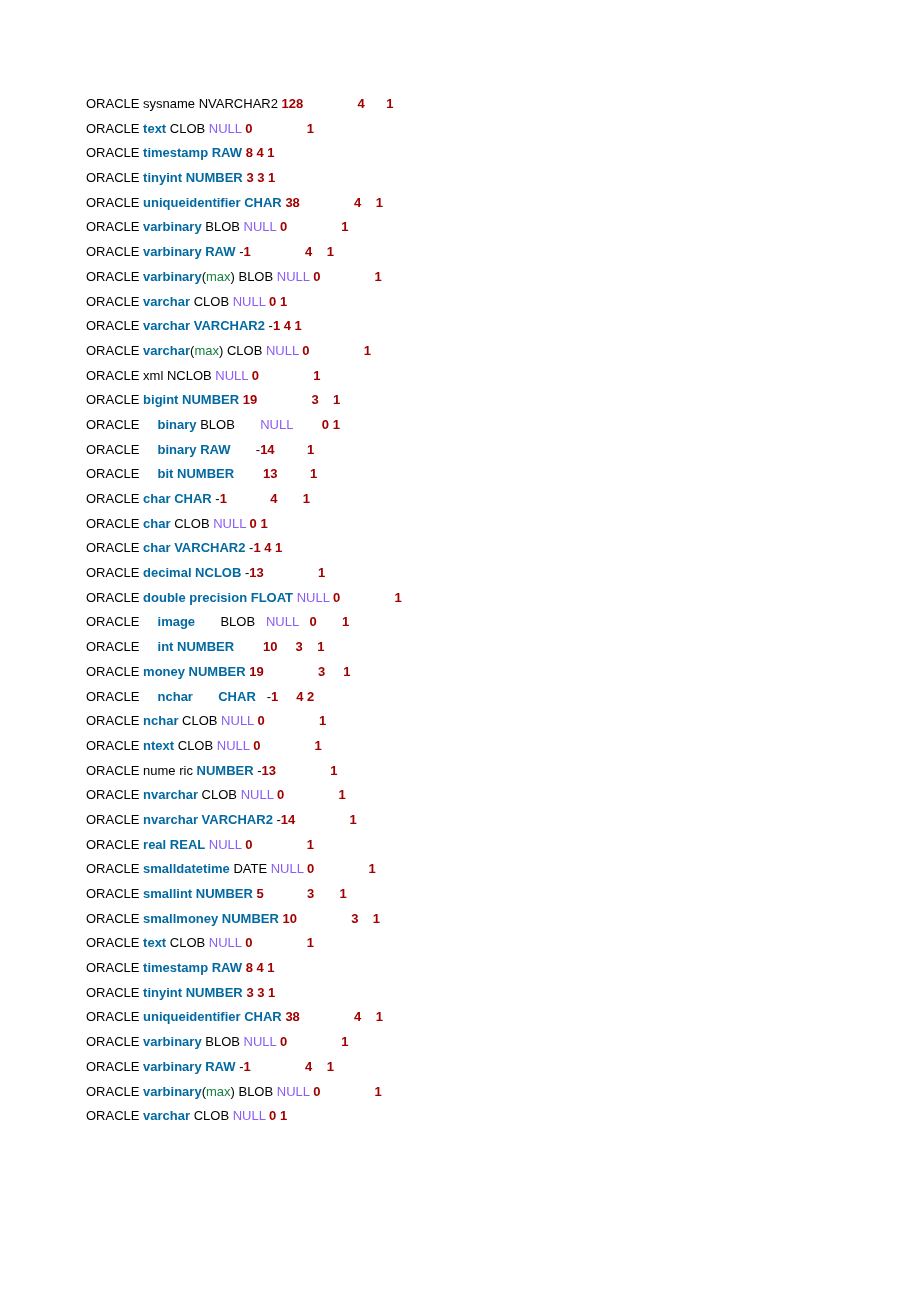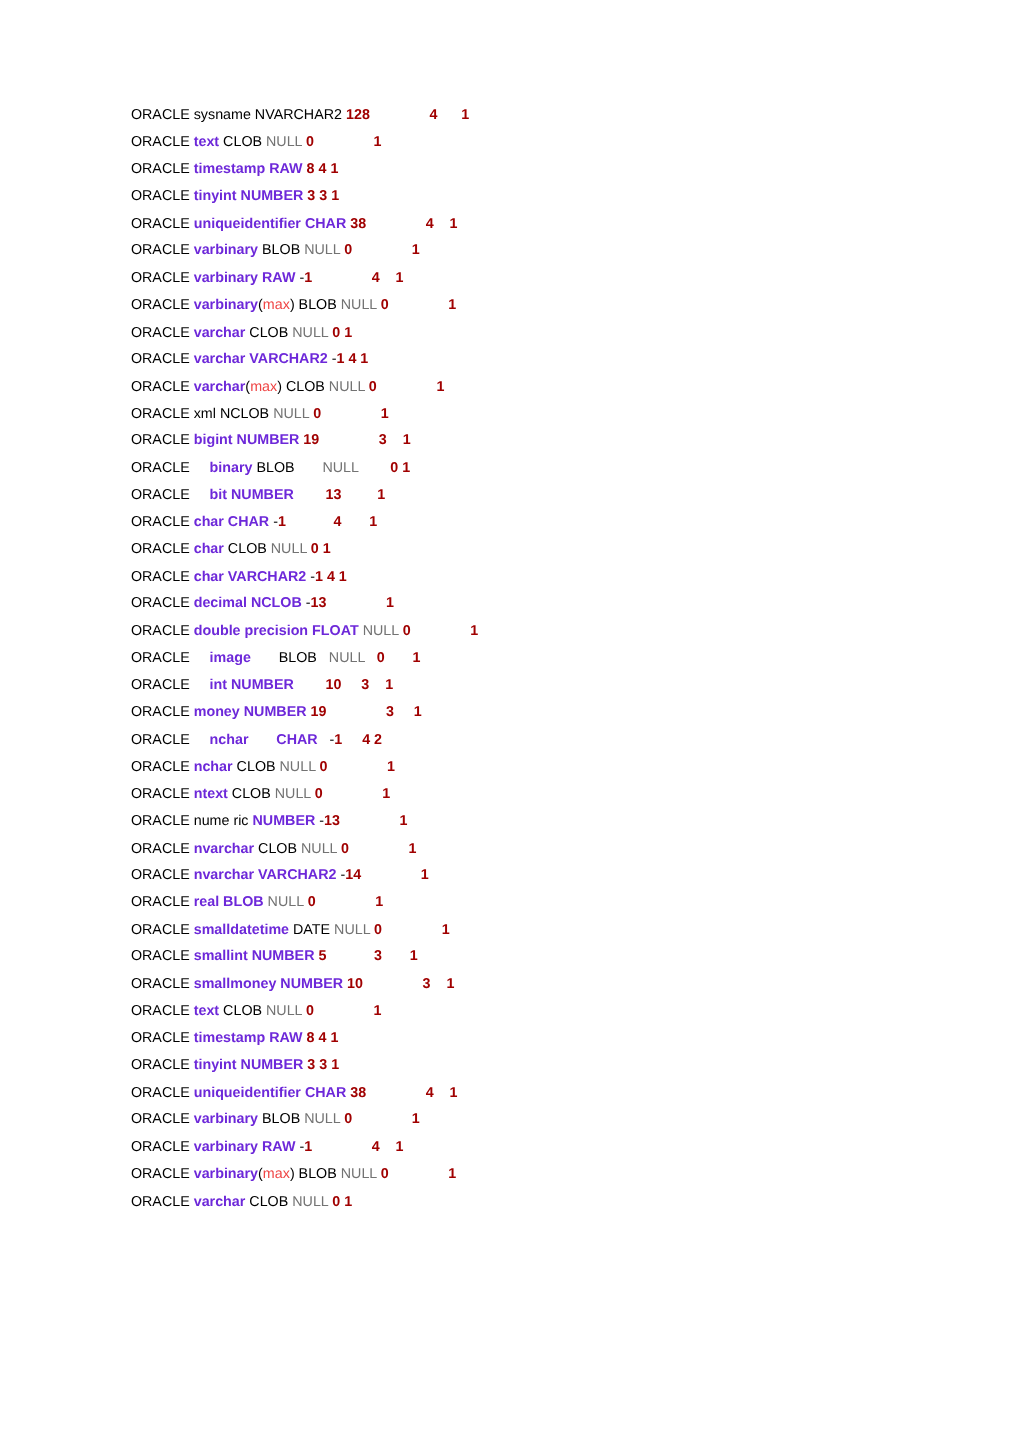--- a/index.html
+++ b/index.html
@@ -1,57 +1,58 @@
 <!DOCTYPE html>
 <html><head>
 <meta charset="utf-8">
 <style>
   body{margin:0;background:#fff;font-family:Verdana,Geneva,sans-serif;font-size:13px;color:#000;line-height:1.9}
-  .wrap{width:920px;min-height:1302px;box-sizing:border-box;padding:92px 0 0 119px}
+  .wrap{width:920px;min-height:1302px;box-sizing:border-box;padding:92px 0 0 86px}
   .line{white-space:pre}
   .plain{color:#000}
-  .bold{color:#6d28d9;font-weight:bold}
+  .bold{color:#0369a1;font-weight:bold}
   .red{color:#a00000;font-weight:bold}
-  .blue{color:#737373}
-  .pink{color:#ef4444}
+  .blue{color:#8b5cf6}
+  .pink{color:#15803d}
 </style>
 </head>
 <body>
 
 <div class="wrap" id="doc">
     <div class="line"><span class="plain">ORACLE sysname NVARCHAR2 </span><span class="red">128</span><span class="plain">               </span><span class="red">4</span><span class="plain">      </span><span class="red">1</span></div>
     <div class="line"><span class="plain">ORACLE </span><span class="bold">text</span><span class="plain"> CLOB </span><span class="blue">NULL</span><span class="plain"> </span><span class="red">0</span><span class="plain">               </span><span class="red">1</span></div>
     <div class="line"><span class="plain">ORACLE </span><span class="bold">timestamp RAW</span><span class="plain"> </span><span class="red">8 4 1</span></div>
     <div class="line"><span class="plain">ORACLE </span><span class="bold">tinyint NUMBER</span><span class="plain"> </span><span class="red">3 3 1</span></div>
     <div class="line"><span class="plain">ORACLE </span><span class="bold">uniqueidentifier CHAR</span><span class="plain"> </span><span class="red">38</span><span class="plain">               </span><span class="red">4</span><span class="plain">    </span><span class="red">1</span></div>
     <div class="line"><span class="plain">ORACLE </span><span class="bold">varbinary</span><span class="plain"> BLOB </span><span class="blue">NULL</span><span class="plain"> </span><span class="red">0</span><span class="plain">               </span><span class="red">1</span></div>
     <div class="line"><span class="plain">ORACLE </span><span class="bold">varbinary RAW</span><span class="plain"> -</span><span class="red">1</span><span class="plain">               </span><span class="red">4</span><span class="plain">    </span><span class="red">1</span></div>
     <div class="line"><span class="plain">ORACLE </span><span class="bold">varbinary</span><span class="plain">(</span><span class="pink">max</span><span class="plain">) BLOB </span><span class="blue">NULL</span><span class="plain"> </span><span class="red">0</span><span class="plain">               </span><span class="red">1</span></div>
     <div class="line"><span class="plain">ORACLE </span><span class="bold">varchar</span><span class="plain"> CLOB </span><span class="blue">NULL</span><span class="plain"> </span><span class="red">0 1</span></div>
     <div class="line"><span class="plain">ORACLE </span><span class="bold">varchar VARCHAR2</span><span class="plain"> -</span><span class="red">1 4 1</span></div>
     <div class="line"><span class="plain">ORACLE </span><span class="bold">varchar</span><span class="plain">(</span><span class="pink">max</span><span class="plain">) CLOB </span><span class="blue">NULL</span><span class="plain"> </span><span class="red">0</span><span class="plain">               </span><span class="red">1</span></div>
     <div class="line"><span class="plain">ORACLE xml NCLOB </span><span class="blue">NULL</span><span class="plain"> </span><span class="red">0</span><span class="plain">               </span><span class="red">1</span></div>
     <div class="line"><span class="plain">ORACLE </span><span class="bold">bigint NUMBER</span><span class="plain"> </span><span class="red">19</span><span class="plain">               </span><span class="red">3</span><span class="plain">    </span><span class="red">1</span></div>
     <div class="line"><span class="plain">ORACLE     </span><span class="bold">binary</span><span class="plain"> BLOB       </span><span class="blue">NULL</span><span class="plain">        </span><span class="red">0 1</span></div>
+    <div class="line"><span class="plain">ORACLE     </span><span class="bold">binary RAW</span><span class="plain">       -</span><span class="red">14</span><span class="plain">         </span><span class="red">1</span></div>
     <div class="line"><span class="plain">ORACLE     </span><span class="bold">bit NUMBER</span><span class="plain">        </span><span class="red">13</span><span class="plain">         </span><span class="red">1</span></div>
     <div class="line"><span class="plain">ORACLE </span><span class="bold">char CHAR</span><span class="plain"> -</span><span class="red">1</span><span class="plain">            </span><span class="red">4</span><span class="plain">       </span><span class="red">1</span></div>
     <div class="line"><span class="plain">ORACLE </span><span class="bold">char</span><span class="plain"> CLOB </span><span class="blue">NULL</span><span class="plain"> </span><span class="red">0 1</span></div>
     <div class="line"><span class="plain">ORACLE </span><span class="bold">char VARCHAR2</span><span class="plain"> -</span><span class="red">1 4 1</span></div>
     <div class="line"><span class="plain">ORACLE </span><span class="bold">decimal NCLOB</span><span class="plain"> -</span><span class="red">13</span><span class="plain">               </span><span class="red">1</span></div>
     <div class="line"><span class="plain">ORACLE </span><span class="bold">double precision FLOAT</span><span class="plain"> </span><span class="blue">NULL</span><span class="plain"> </span><span class="red">0</span><span class="plain">               </span><span class="red">1</span></div>
     <div class="line"><span class="plain">ORACLE     </span><span class="bold">image</span><span class="plain">       BLOB   </span><span class="blue">NULL</span><span class="plain">   </span><span class="red">0</span><span class="plain">       </span><span class="red">1</span></div>
     <div class="line"><span class="plain">ORACLE     </span><span class="bold">int NUMBER</span><span class="plain">        </span><span class="red">10</span><span class="plain">     </span><span class="red">3</span><span class="plain">    </span><span class="red">1</span></div>
     <div class="line"><span class="plain">ORACLE </span><span class="bold">money NUMBER</span><span class="plain"> </span><span class="red">19</span><span class="plain">               </span><span class="red">3</span><span class="plain">     </span><span class="red">1</span></div>
     <div class="line"><span class="plain">ORACLE     </span><span class="bold">nchar</span><span class="plain">       </span><span class="bold">CHAR</span><span class="plain">   -</span><span class="red">1</span><span class="plain">     </span><span class="red">4 2</span></div>
     <div class="line"><span class="plain">ORACLE </span><span class="bold">nchar</span><span class="plain"> CLOB </span><span class="blue">NULL</span><span class="plain"> </span><span class="red">0</span><span class="plain">               </span><span class="red">1</span></div>
     <div class="line"><span class="plain">ORACLE </span><span class="bold">ntext</span><span class="plain"> CLOB </span><span class="blue">NULL</span><span class="plain"> </span><span class="red">0</span><span class="plain">               </span><span class="red">1</span></div>
     <div class="line"><span class="plain">ORACLE nume ric </span><span class="bold">NUMBER</span><span class="plain"> -</span><span class="red">13</span><span class="plain">               </span><span class="red">1</span></div>
     <div class="line"><span class="plain">ORACLE </span><span class="bold">nvarchar</span><span class="plain"> CLOB </span><span class="blue">NULL</span><span class="plain"> </span><span class="red">0</span><span class="plain">               </span><span class="red">1</span></div>
     <div class="line"><span class="plain">ORACLE </span><span class="bold">nvarchar VARCHAR2</span><span class="plain"> -</span><span class="red">14</span><span class="plain">               </span><span class="red">1</span></div>
-    <div class="line"><span class="plain">ORACLE </span><span class="bold">real BLOB</span><span class="plain"> </span><span class="blue">NULL</span><span class="plain"> </span><span class="red">0</span><span class="plain">               </span><span class="red">1</span></div>
+    <div class="line"><span class="plain">ORACLE </span><span class="bold">real REAL</span><span class="plain"> </span><span class="blue">NULL</span><span class="plain"> </span><span class="red">0</span><span class="plain">               </span><span class="red">1</span></div>
     <div class="line"><span class="plain">ORACLE </span><span class="bold">smalldatetime</span><span class="plain"> DATE </span><span class="blue">NULL</span><span class="plain"> </span><span class="red">0</span><span class="plain">               </span><span class="red">1</span></div>
     <div class="line"><span class="plain">ORACLE </span><span class="bold">smallint NUMBER</span><span class="plain"> </span><span class="red">5</span><span class="plain">            </span><span class="red">3</span><span class="plain">       </span><span class="red">1</span></div>
     <div class="line"><span class="plain">ORACLE </span><span class="bold">smallmoney NUMBER</span><span class="plain"> </span><span class="red">10</span><span class="plain">               </span><span class="red">3</span><span class="plain">    </span><span class="red">1</span></div>
     <div class="line"><span class="plain">ORACLE </span><span class="bold">text</span><span class="plain"> CLOB </span><span class="blue">NULL</span><span class="plain"> </span><span class="red">0</span><span class="plain">               </span><span class="red">1</span></div>
     <div class="line"><span class="plain">ORACLE </span><span class="bold">timestamp RAW</span><span class="plain"> </span><span class="red">8 4 1</span></div>
     <div class="line"><span class="plain">ORACLE </span><span class="bold">tinyint NUMBER</span><span class="plain"> </span><span class="red">3 3 1</span></div>
     <div class="line"><span class="plain">ORACLE </span><span class="bold">uniqueidentifier CHAR</span><span class="plain"> </span><span class="red">38</span><span class="plain">               </span><span class="red">4</span><span class="plain">    </span><span class="red">1</span></div>
     <div class="line"><span class="plain">ORACLE </span><span class="bold">varbinary</span><span class="plain"> BLOB </span><span class="blue">NULL</span><span class="plain"> </span><span class="red">0</span><span class="plain">               </span><span class="red">1</span></div>
     <div class="line"><span class="plain">ORACLE </span><span class="bold">varbinary RAW</span><span class="plain"> -</span><span class="red">1</span><span class="plain">               </span><span class="red">4</span><span class="plain">    </span><span class="red">1</span></div>
     <div class="line"><span class="plain">ORACLE </span><span class="bold">varbinary</span><span class="plain">(</span><span class="pink">max</span><span class="plain">) BLOB </span><span class="blue">NULL</span><span class="plain"> </span><span class="red">0</span><span class="plain">               </span><span class="red">1</span></div>

